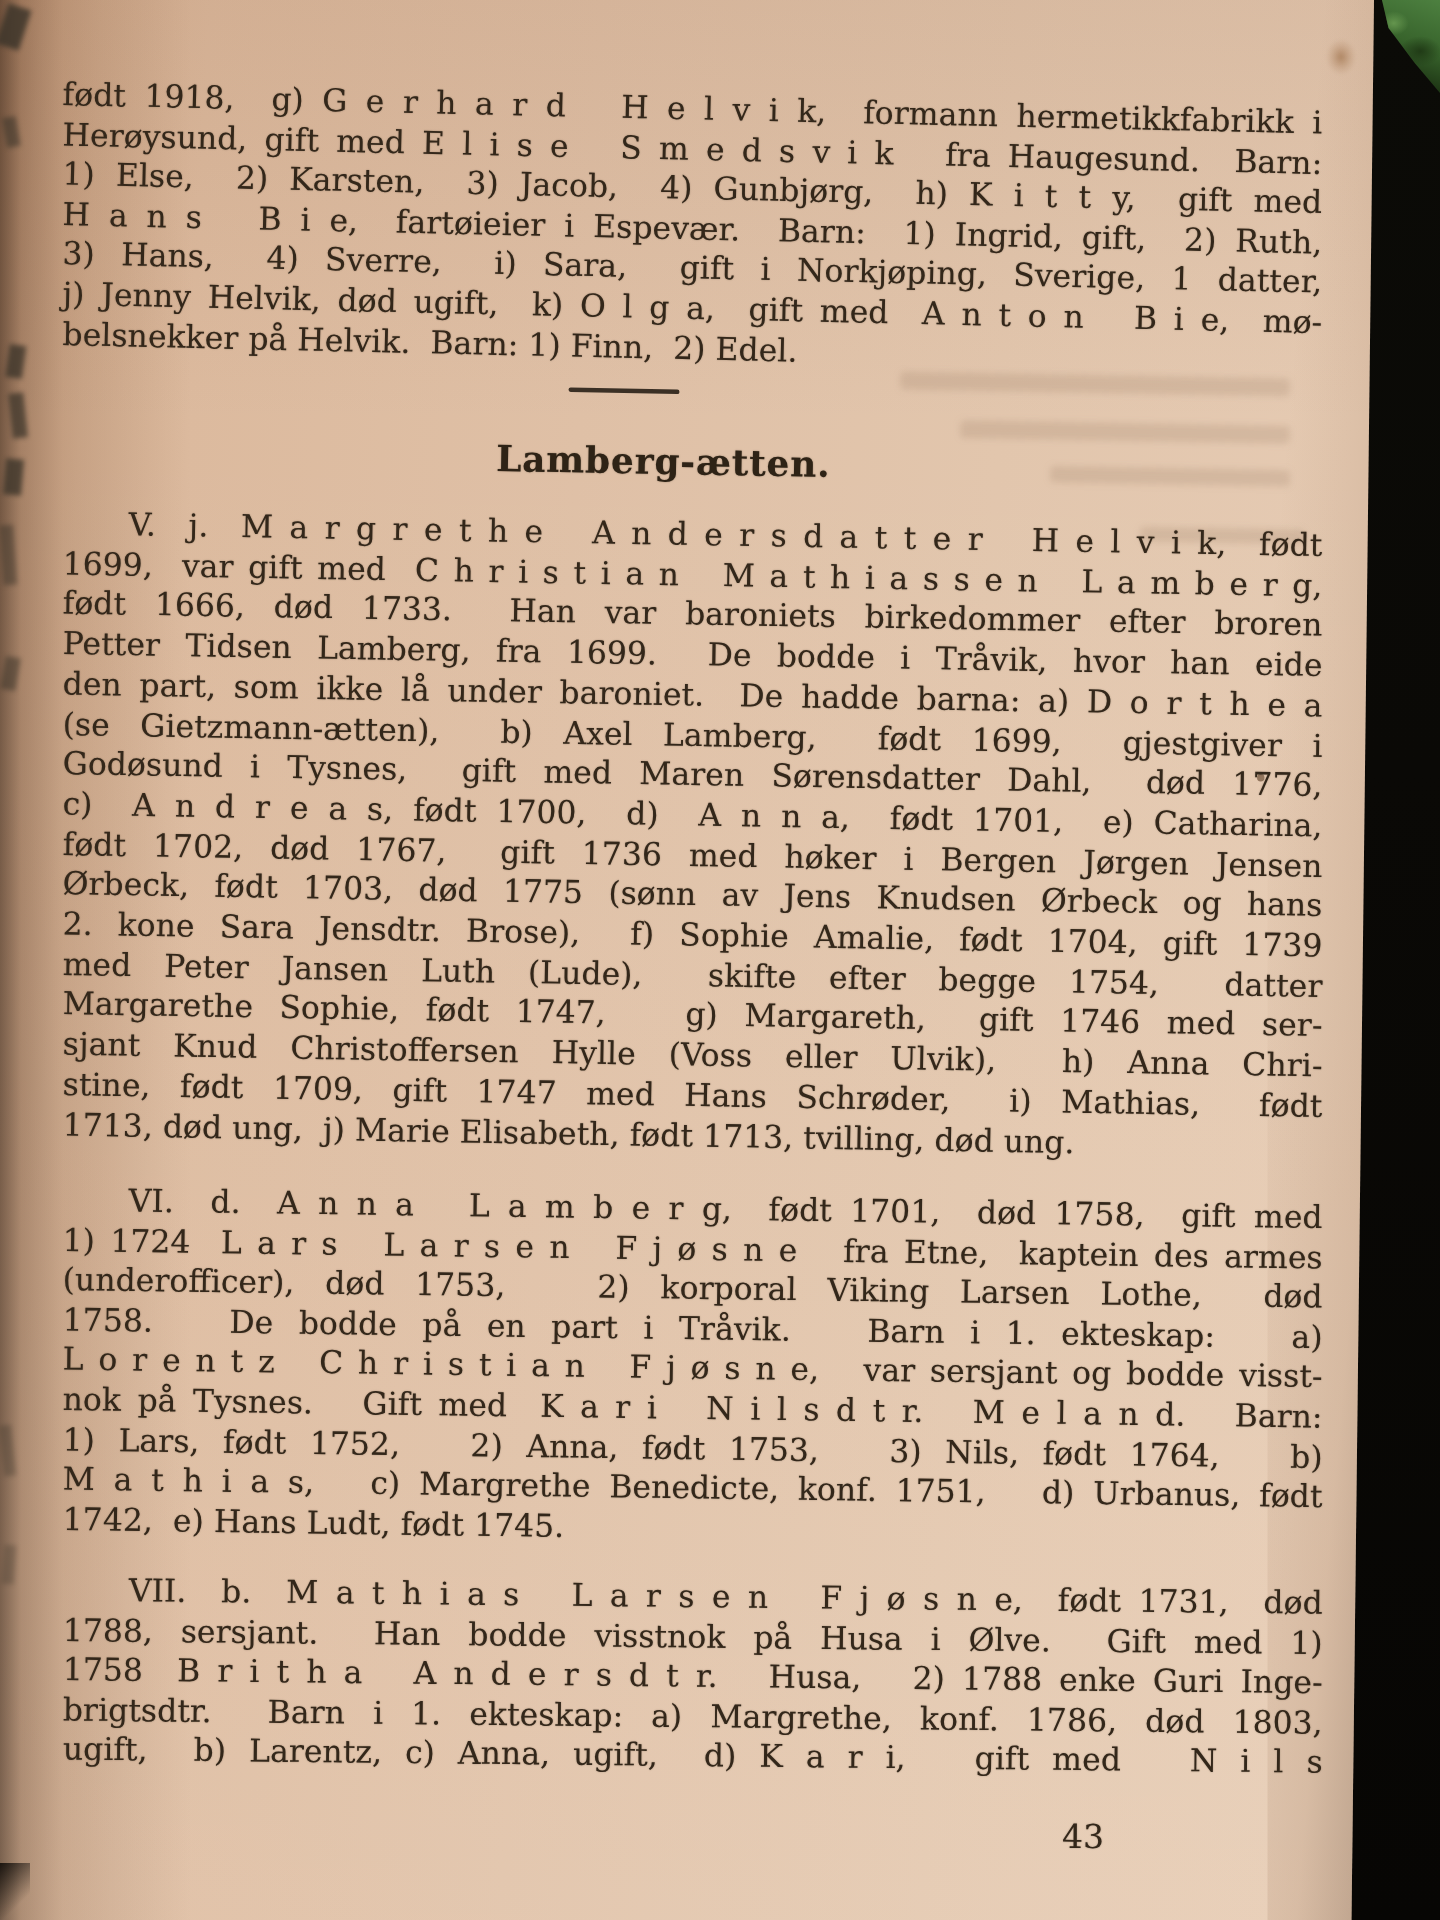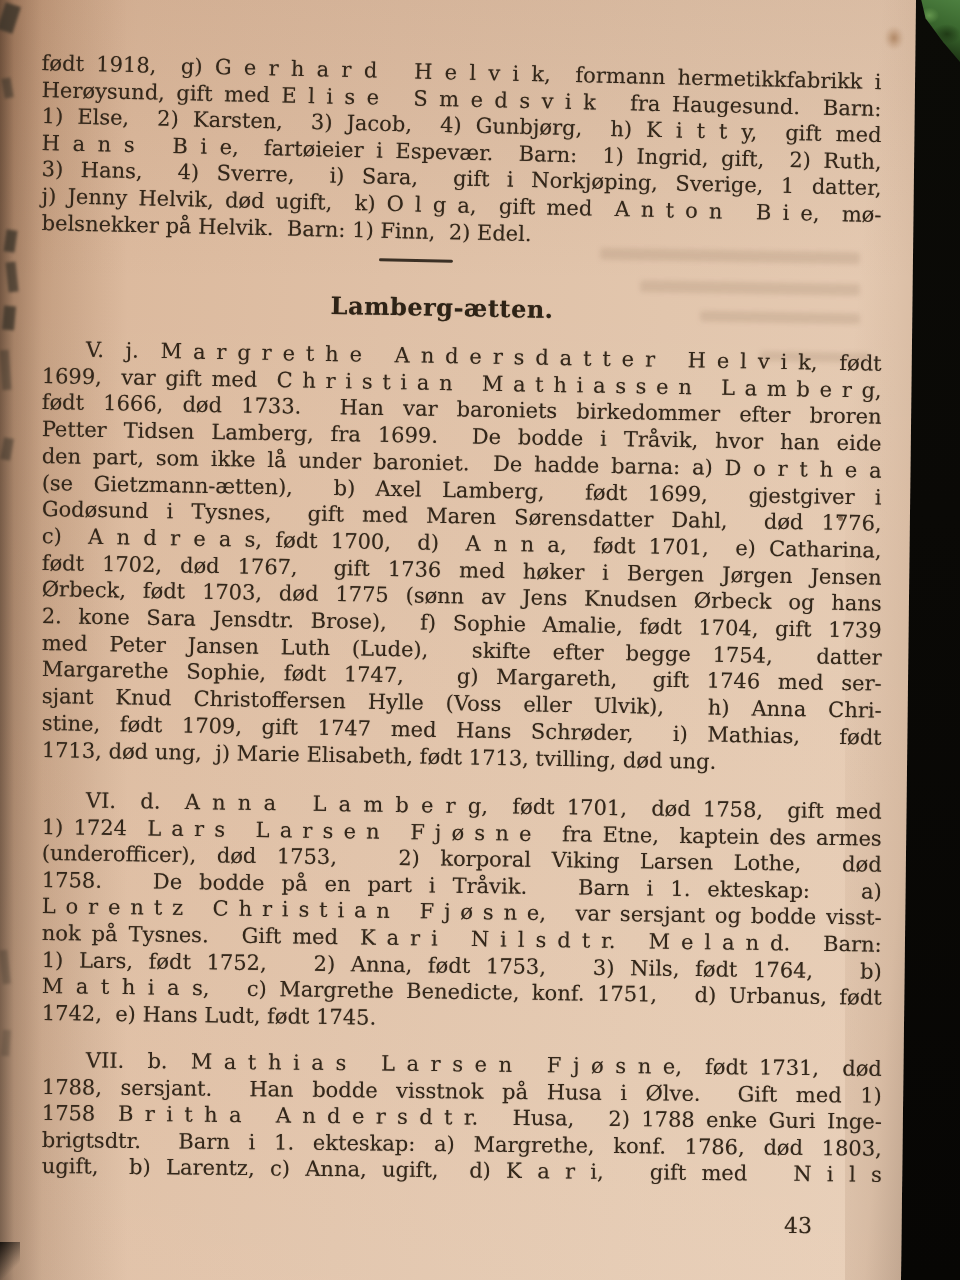--- a/index.html
+++ b/index.html
@@ -41,21 +41,21 @@
     position:absolute; left:331px; top:291px;
     font-size:24px; font-weight:bold; color:#2e2316;
     letter-spacing:.5px; transform:rotate(1deg); transform-origin:0 0;
     text-shadow: 0 0 1px rgba(46,35,22,.5);
   }
   .divider {
     position:absolute; left:379px; top:259px; width:74px; height:3px;
     background:#3b3025; transform:rotate(1.2deg); border-radius:2px;
   }
   .page-num {
-    position:absolute; left:784px; top:1213px;
+    position:absolute; left:708px; top:1213px;
     font-size:22px; color:#33271a; transform:rotate(.3deg);
     text-shadow: 0 0 1px rgba(51,39,26,.45);
   }
   
   .cloth-corner {
     position:absolute; right:0; top:0; width:44px; height:62px;
     background:
       radial-gradient(10px 8px at 30% 25%, rgba(110,160,85,.8), rgba(0,0,0,0)),
       radial-gradient(14px 10px at 70% 55%, rgba(30,55,20,.9), rgba(0,0,0,0)),
       linear-gradient(200deg, #4d8040 0%, #38642c 45%, #1d3414 80%, #0c1408 100%);

